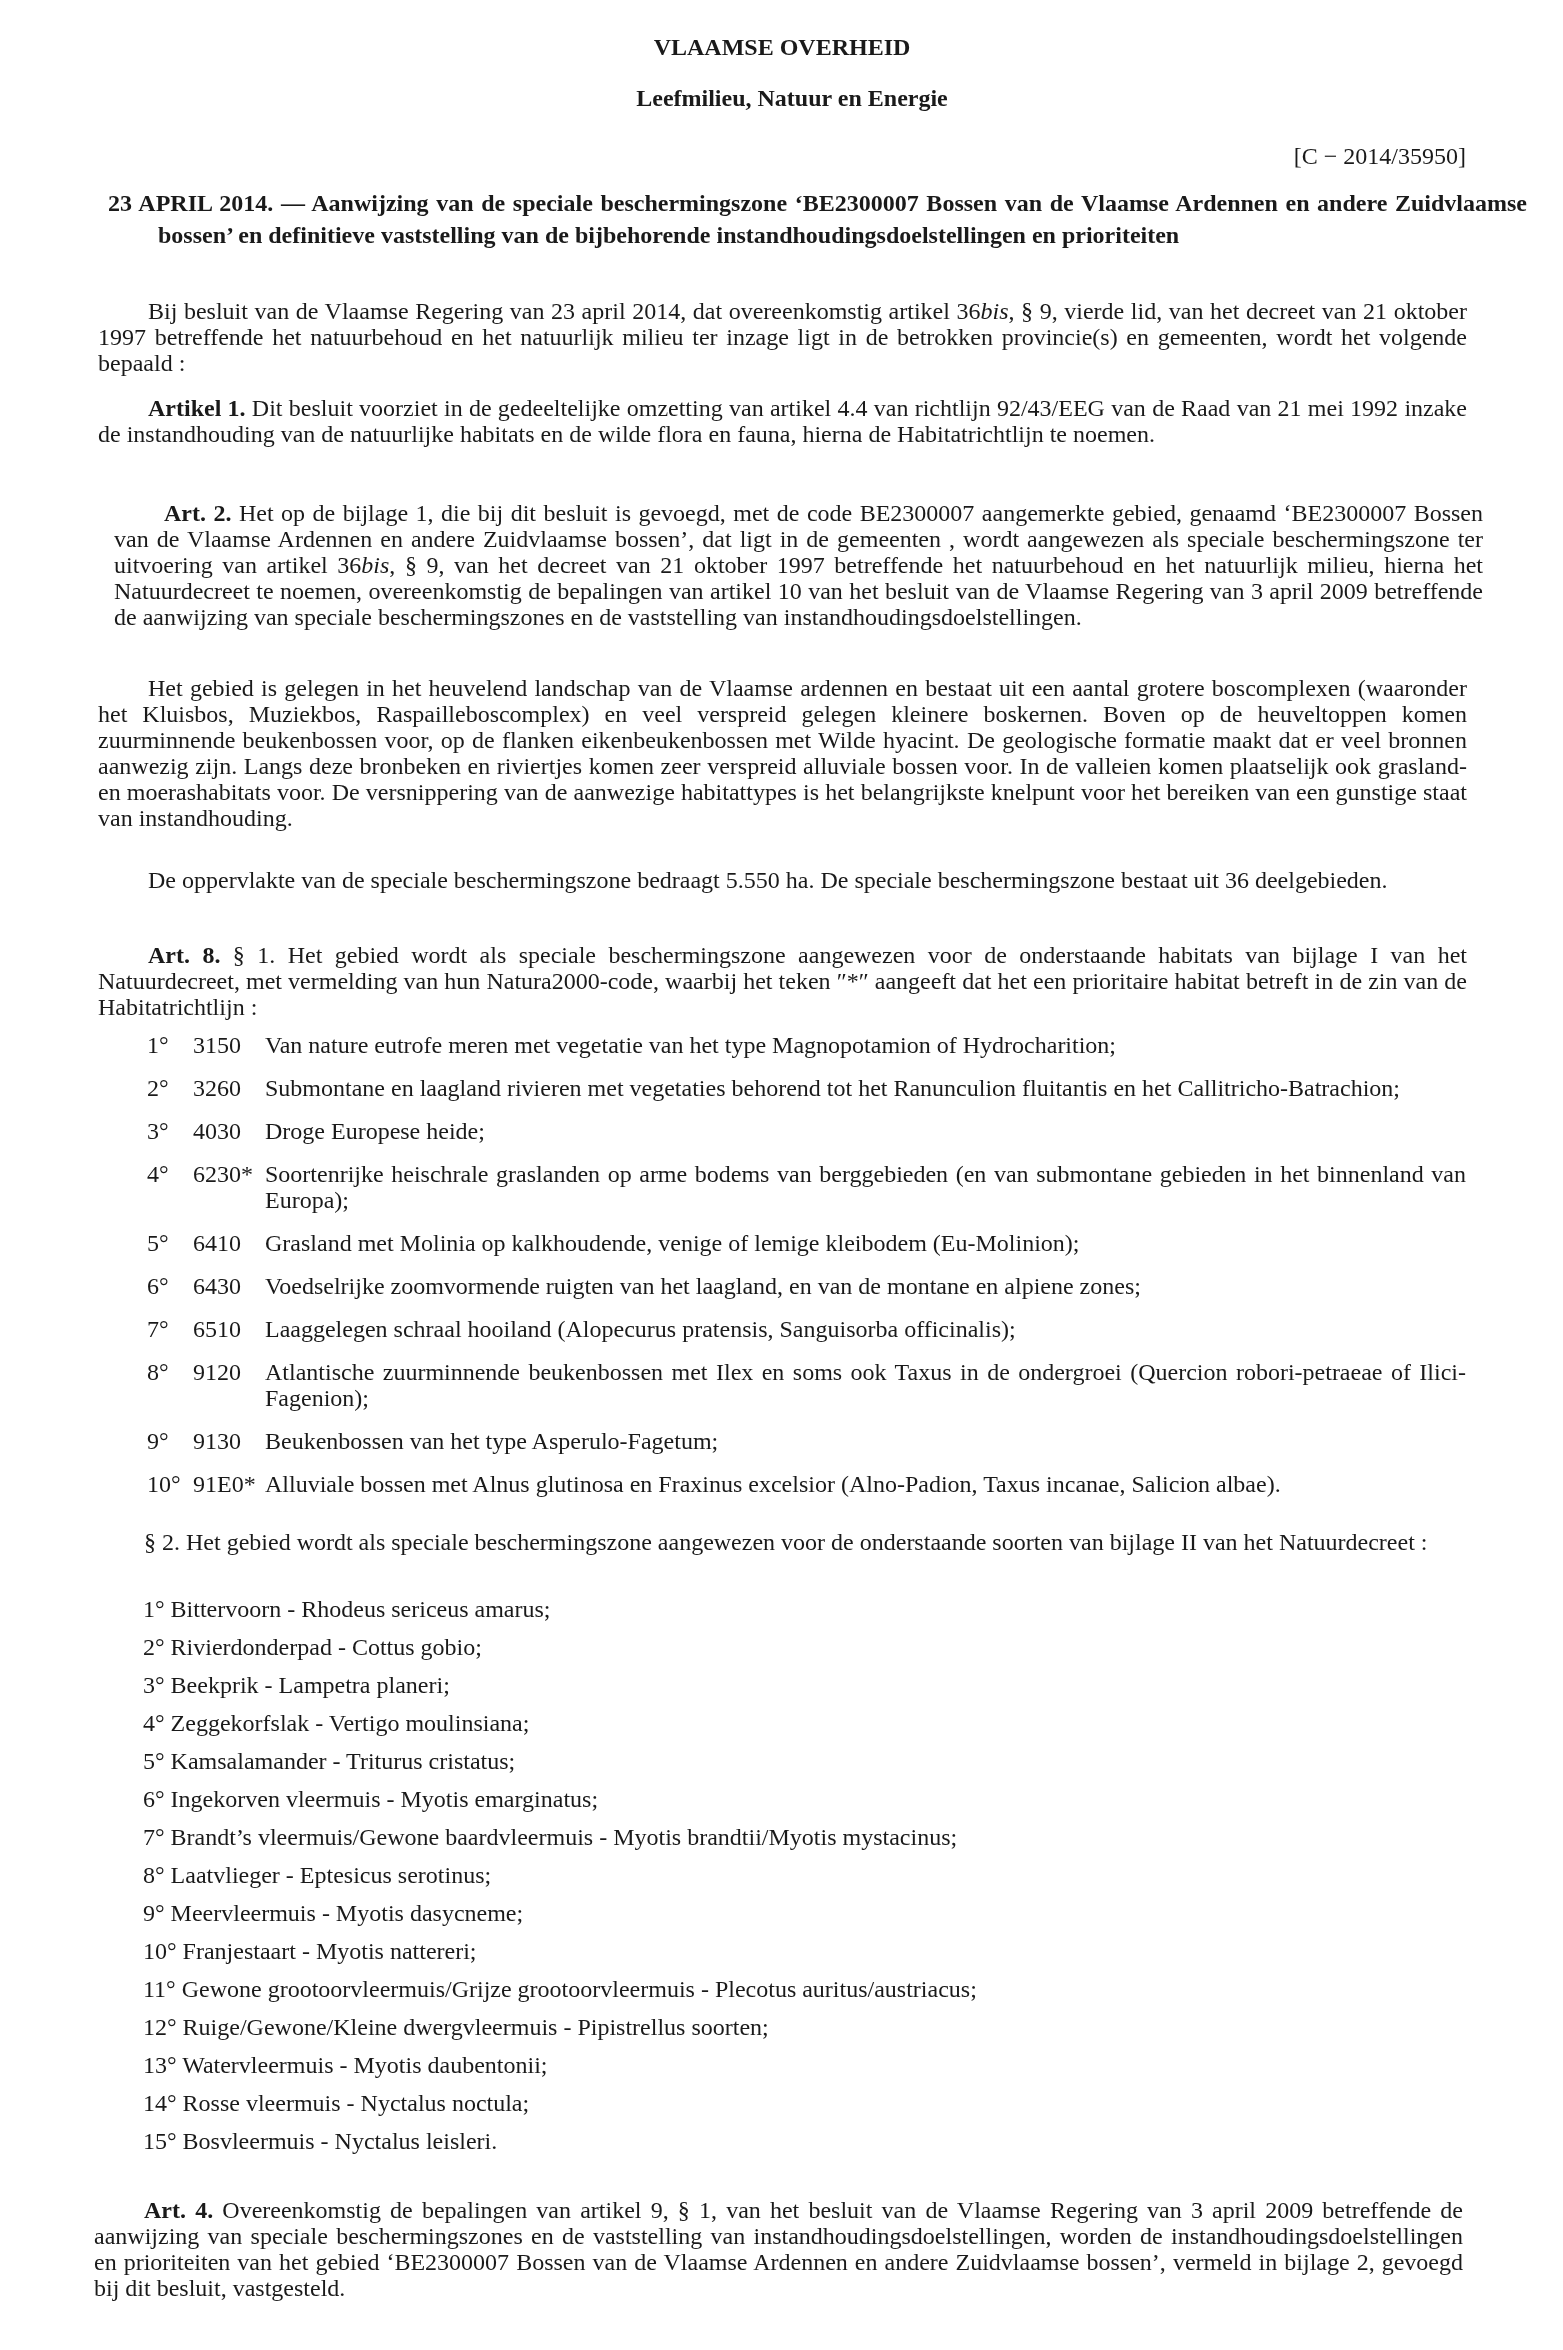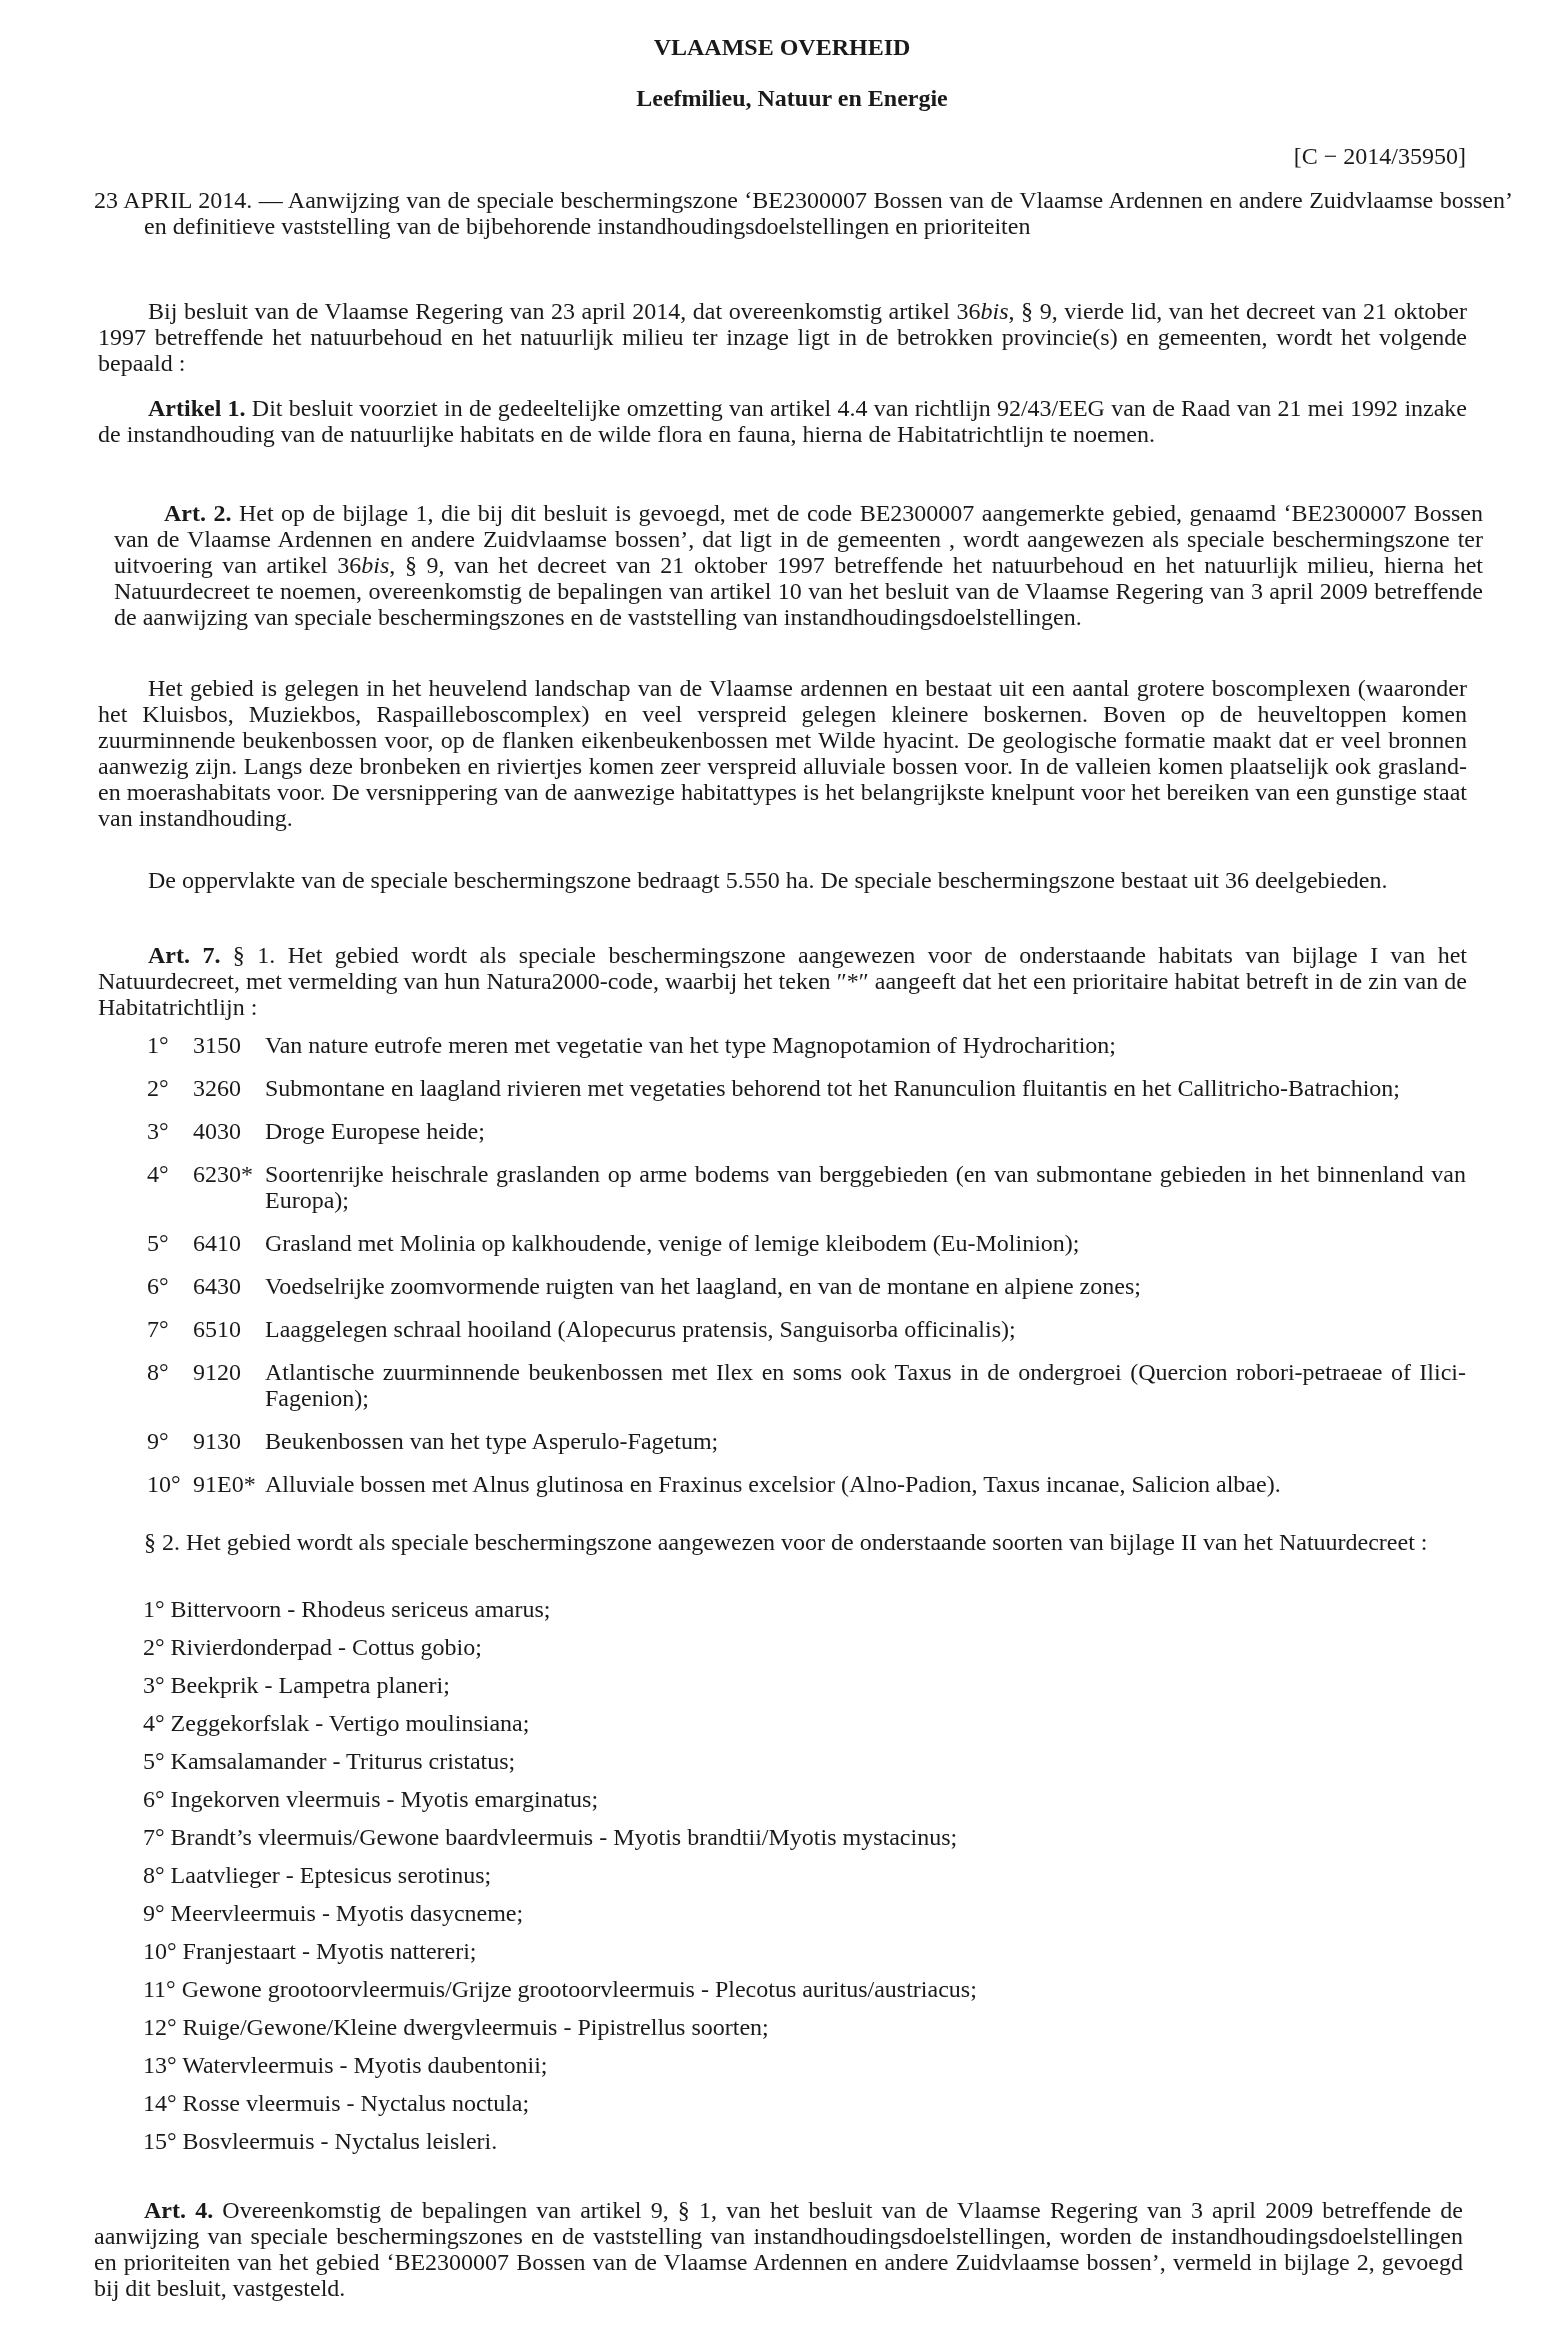--- a/index.html
+++ b/index.html
@@ -9,22 +9,22 @@
     color: #1a1a1a;
     font-size: 24px;
     line-height: 26px;
   }
   .page { position: relative; width: 1564px; height: 1648px; }
   .col { position: absolute; left: 98px; width: 1369px; }
   .center { text-align: center; font-weight: bold; }
   .h1 { position: absolute; top: 34px; left: 0; width: 1564px; font-size: 24px; }
   .h2 { position: absolute; top: 85px; left: 10px; width: 1564px; font-size: 24px; }
   .ref { position: absolute; top: 143px; right: 98px; font-size: 24px; }
-  .title { position: absolute; top: 187px; left: 94px; width: 1369px;
-           font-weight: normal; text-align: justify; padding-left: 50px; text-indent: -50px; line-height: 26px; }
+  .title { position: absolute; top: 187px; left: 108px; width: 1369px;
+           font-weight: bold; text-align: justify; padding-left: 50px; text-indent: -50px; line-height: 32px; }
   p { margin: 0; text-align: justify; }
   .indent { text-indent: 50px; }
   .b { font-weight: bold; }
   .i { font-style: italic; }
   .hab { position: absolute; left: 147px; width: 1319px; }
   .hab-row { display: flex; margin-bottom: 17px; }
   .hab-num { width: 46px; flex: none; }
   .hab-code { width: 72px; flex: none; }
   .hab-desc { flex: 1; text-align: justify; }
   .species { position: absolute; left: 143px; width: 1319px; }
@@ -55,21 +55,21 @@
 
   <div class="col" style="top:675px;">
     <p class="indent">Het gebied is gelegen in het heuvelend landschap van de Vlaamse ardennen en bestaat uit een aantal grotere boscomplexen (waaronder het Kluisbos, Muziekbos, Raspailleboscomplex) en veel verspreid gelegen kleinere boskernen. Boven op de heuveltoppen komen zuurminnende beukenbossen voor, op de flanken eikenbeukenbossen met Wilde hyacint. De geologische formatie maakt dat er veel bronnen aanwezig zijn. Langs deze bronbeken en riviertjes komen zeer verspreid alluviale bossen voor. In de valleien komen plaatselijk ook grasland- en moerashabitats voor. De versnippering van de aanwezige habitattypes is het belangrijkste knelpunt voor het bereiken van een gunstige staat van instandhouding.</p>
   </div>
 
   <div class="col" style="top:867px;">
     <p class="indent">De oppervlakte van de speciale beschermingszone bedraagt 5.550 ha. De speciale beschermingszone bestaat uit 36 deelgebieden.</p>
   </div>
 
   <div class="col" style="top:942px;">
-    <p class="indent"><span class="b">Art. 7.</span><span> § 1. Het gebied wordt als speciale beschermingszone aangewezen voor de onderstaande habitats van bijlage I van het Natuurdecreet, met vermelding van hun Natura2000-code, waarbij het teken ″*″ aangeeft dat het een prioritaire habitat betreft in de zin van de Habitatrichtlijn :</span></p>
+    <p class="indent"><span class="b">Art. 8.</span><span> § 1. Het gebied wordt als speciale beschermingszone aangewezen voor de onderstaande habitats van bijlage I van het Natuurdecreet, met vermelding van hun Natura2000-code, waarbij het teken ″*″ aangeeft dat het een prioritaire habitat betreft in de zin van de Habitatrichtlijn :</span></p>
   </div>
 
   <div class="hab" style="top:1032px;">
     <div class="hab-row">
         <span class="hab-num">1°</span>
         <span class="hab-code">3150</span>
         <span class="hab-desc">Van nature eutrofe meren met vegetatie van het type Magnopotamion of Hydrocharition;</span>
       </div>
     <div class="hab-row">
         <span class="hab-num">2°</span>

